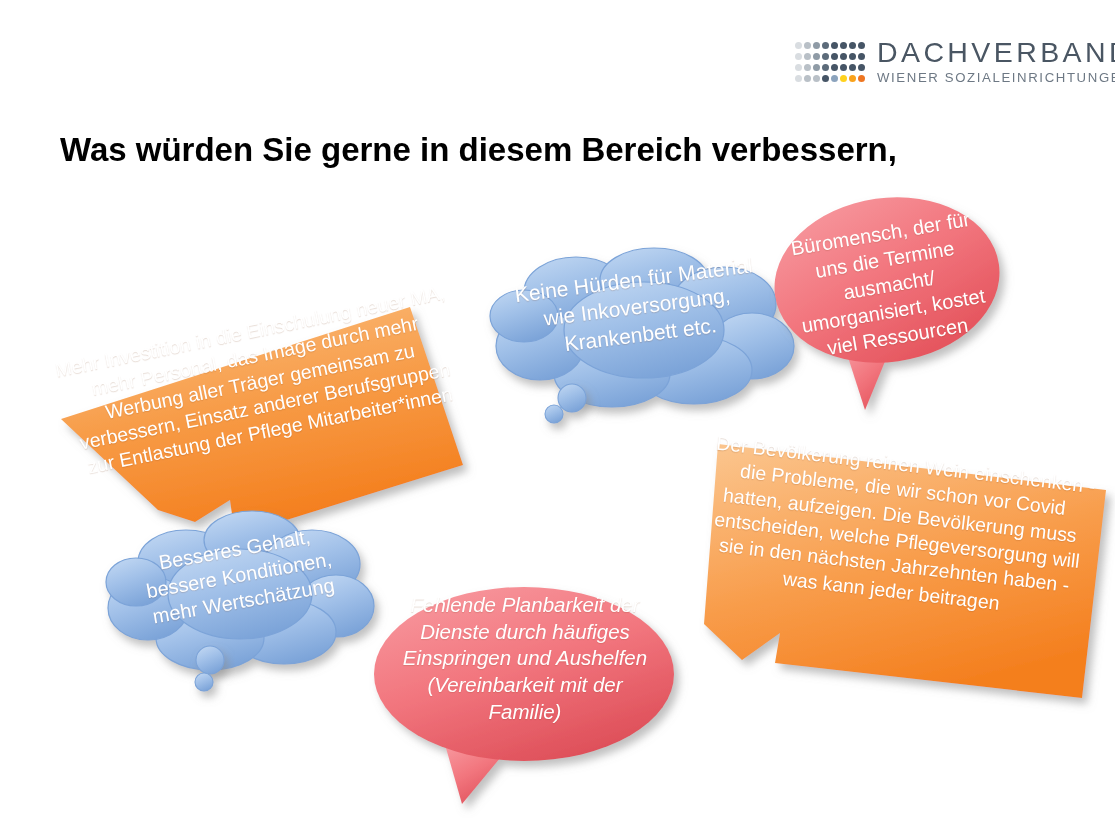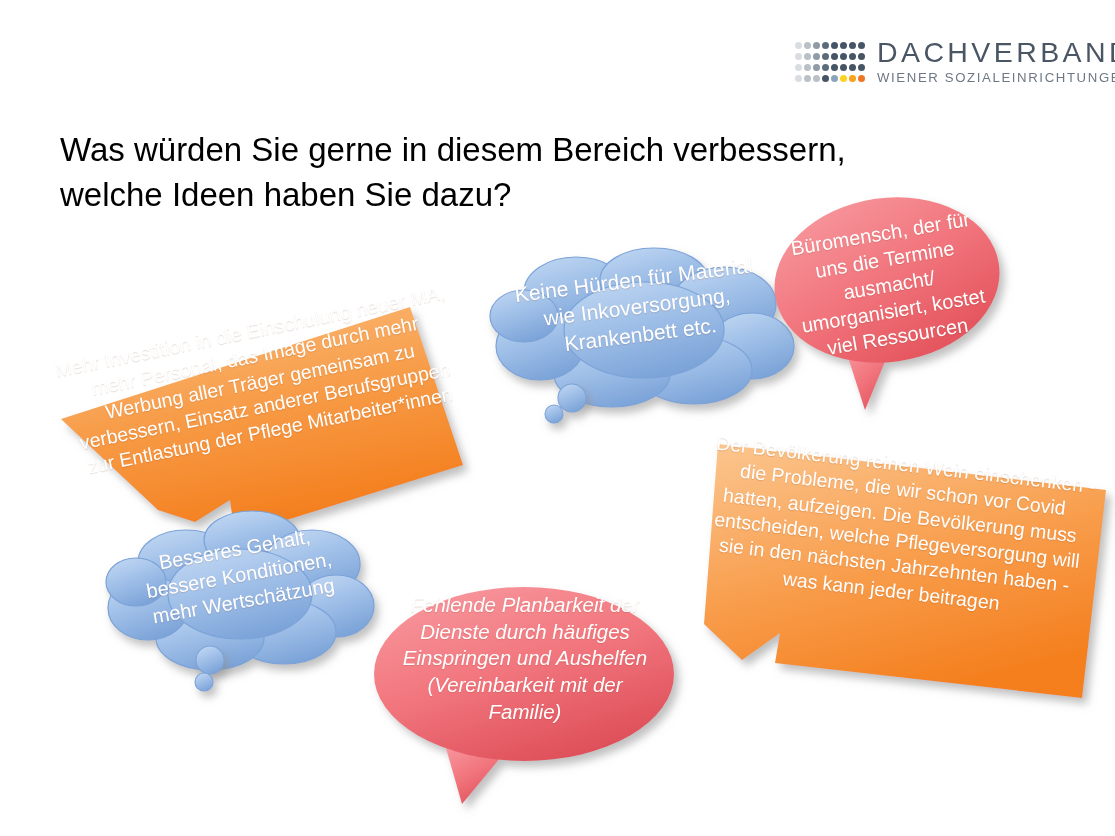--- a/index.html
+++ b/index.html
@@ -62,21 +62,21 @@
 
   
   #title {
     position: absolute;
     left: 60px;
     top: 106px;
     width: 980px;
     font-size: 33px;
     line-height: 1.36;
     color: #000000;
-    font-weight: 400;
+    font-weight: 700;
   }
   #title .tline { display: block; white-space: nowrap; }
 
   
   .btext {
     position: absolute;
     color: #ffffff;
     text-align: center;
     line-height: 1.30;
     white-space: pre-line;
@@ -196,21 +196,20 @@
         <i style="background: rgb(238, 118, 34);"></i>
       </div>
     <div id="logo-words">
       <div id="logo-main">DACHVERBAND</div>
       <div id="logo-sub">WIENER SOZIALEINRICHTUNGEN</div>
     </div>
   </div>
 
   <h1 id="title">
     <span class="tline">Was würden Sie gerne in diesem Bereich verbessern,</span>
-    <span class="tline">welche Ideen haben Sie dazu?</span>
   </h1>
 
   <div class="callout" id="cb-left">
     <svg width="450" height="230" viewBox="0 0 450 230">
       <defs>
         <linearGradient id="gOrangeL" x1="0" y1="0" x2="0.35" y2="1">
           <stop offset="0%" stop-color="#fbc184"></stop>
           <stop offset="55%" stop-color="#f79a45"></stop>
           <stop offset="100%" stop-color="#f47f1e"></stop>
         </linearGradient>

